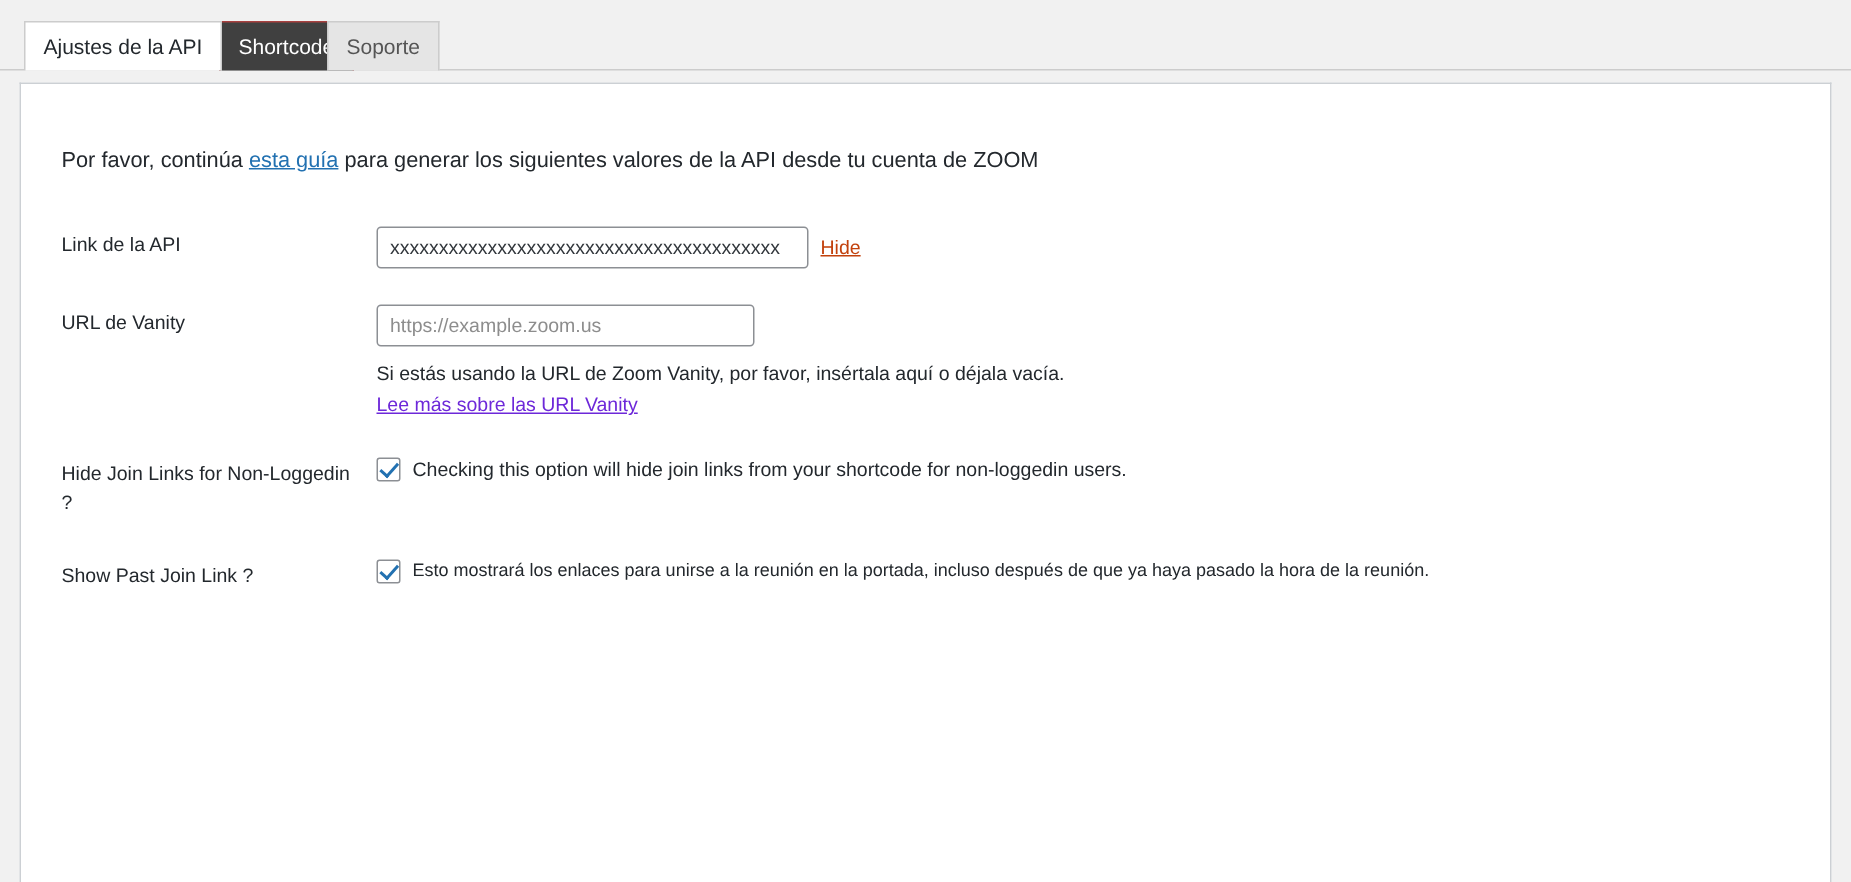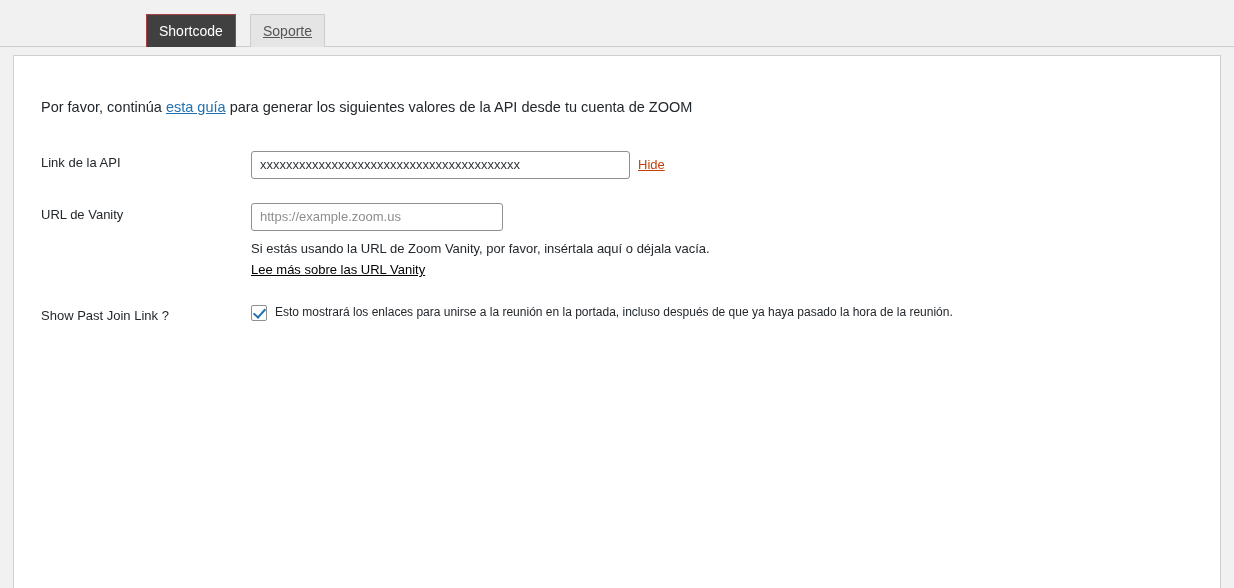--- a/index.html
+++ b/index.html
@@ -55,21 +55,21 @@
     border-color: #ccc;
     z-index: 3;
   }
   .tab.danger {
     background: #404040;
     border-color: #a8403f;
     color: #ffffff;
   }
   #tab-0 { left: 16px; }
   #tab-1 { left: 146px; }
-  #tab-2 { left: 250px; text-decoration: underline; }
+  #tab-2 { left: 218px; }
 
   
   .panel {
     position: absolute;
     left: 13px;
     top: 55px;
     width: 1208px;
     height: 600px;
     box-sizing: border-box;
     background: #ffffff;
@@ -118,42 +118,42 @@
     padding: 0 8px;
     font-family: "Liberation Sans", sans-serif;
     font-size: 13px;
     color: #32373c;
     border: 1px solid #8c8f94;
     border-radius: 3px;
     background: #fff;
     outline: none;
   }
   input[type="text"]::placeholder { color: #8d8d8d; opacity: 1; }
-  .input-wide { width: 379px; }
+  .input-wide { width: 288px; }
   .input-mid  { width: 252px; }
 
   .field-row {
     display: flex;
     align-items: center;
   }
   .toggle-link {
     margin-left: 8px;
     color: #c2410c;
     font-size: 13px;
     text-decoration: underline;
     cursor: pointer;
   }
   .desc {
     margin: 8px 0 0 0;
     font-size: 13px;
     color: #23282d;
     line-height: 1.5;
   }
   .desc a {
-    color: #000000;
+    color: #6d28d9;
     text-decoration: underline;
   }
   .desc-link-line { margin-top: 2px; }
 
   
   .cb-row {
     display: flex;
     align-items: flex-start;
   }
   .cb {
@@ -187,20 +187,23 @@
   .cb-label a {
     color: #2271b1;
     text-decoration: underline;
   }
   .small-text { font-size: 12px; }
 </style>
 </head>
 <body>
 
 <div class="tab-strip">
+  <div class="tab active" id="tab-0">
+    <span>Ajustes de la API</span>
+  </div>
   <div class="tab danger" id="tab-1">
     <span>Shortcode</span>
   </div>
   <div class="tab" id="tab-2">
     <span>Soporte</span>
   </div>
 </div>
 
 <div class="panel">
 
@@ -226,20 +229,29 @@
       <th>URL de Vanity</th>
       <td>
         <input type="text" class="input-mid" placeholder="https://example.zoom.us" style="">
         <p class="desc">Si estás usando la URL de Zoom Vanity, por favor, insértala aquí o déjala vacía.</p>
         <p class="desc desc-link-line">
           <a href="#">Lee más sobre las URL Vanity</a>
         </p>
       </td>
     </tr>
 
+    <tr>
+      <th>Hide Join Links for Non-Loggedin ?</th>
+      <td>
+        <div class="cb-row">
+          <span class="cb checked"></span>
+          <span class="cb-label">Checking this option will hide join links from your shortcode for non-loggedin users.</span>
+        </div>
+      </td>
+    </tr>
 
 
     <tr>
       <th>Show Past Join Link ?</th>
       <td>
         <div class="cb-row">
           <span class="cb checked"></span>
           <span class="cb-label small-text">Esto mostrará los enlaces para unirse a la reunión en la portada, incluso después de que ya haya pasado la hora de la reunión.</span>
         </div>
       </td>

